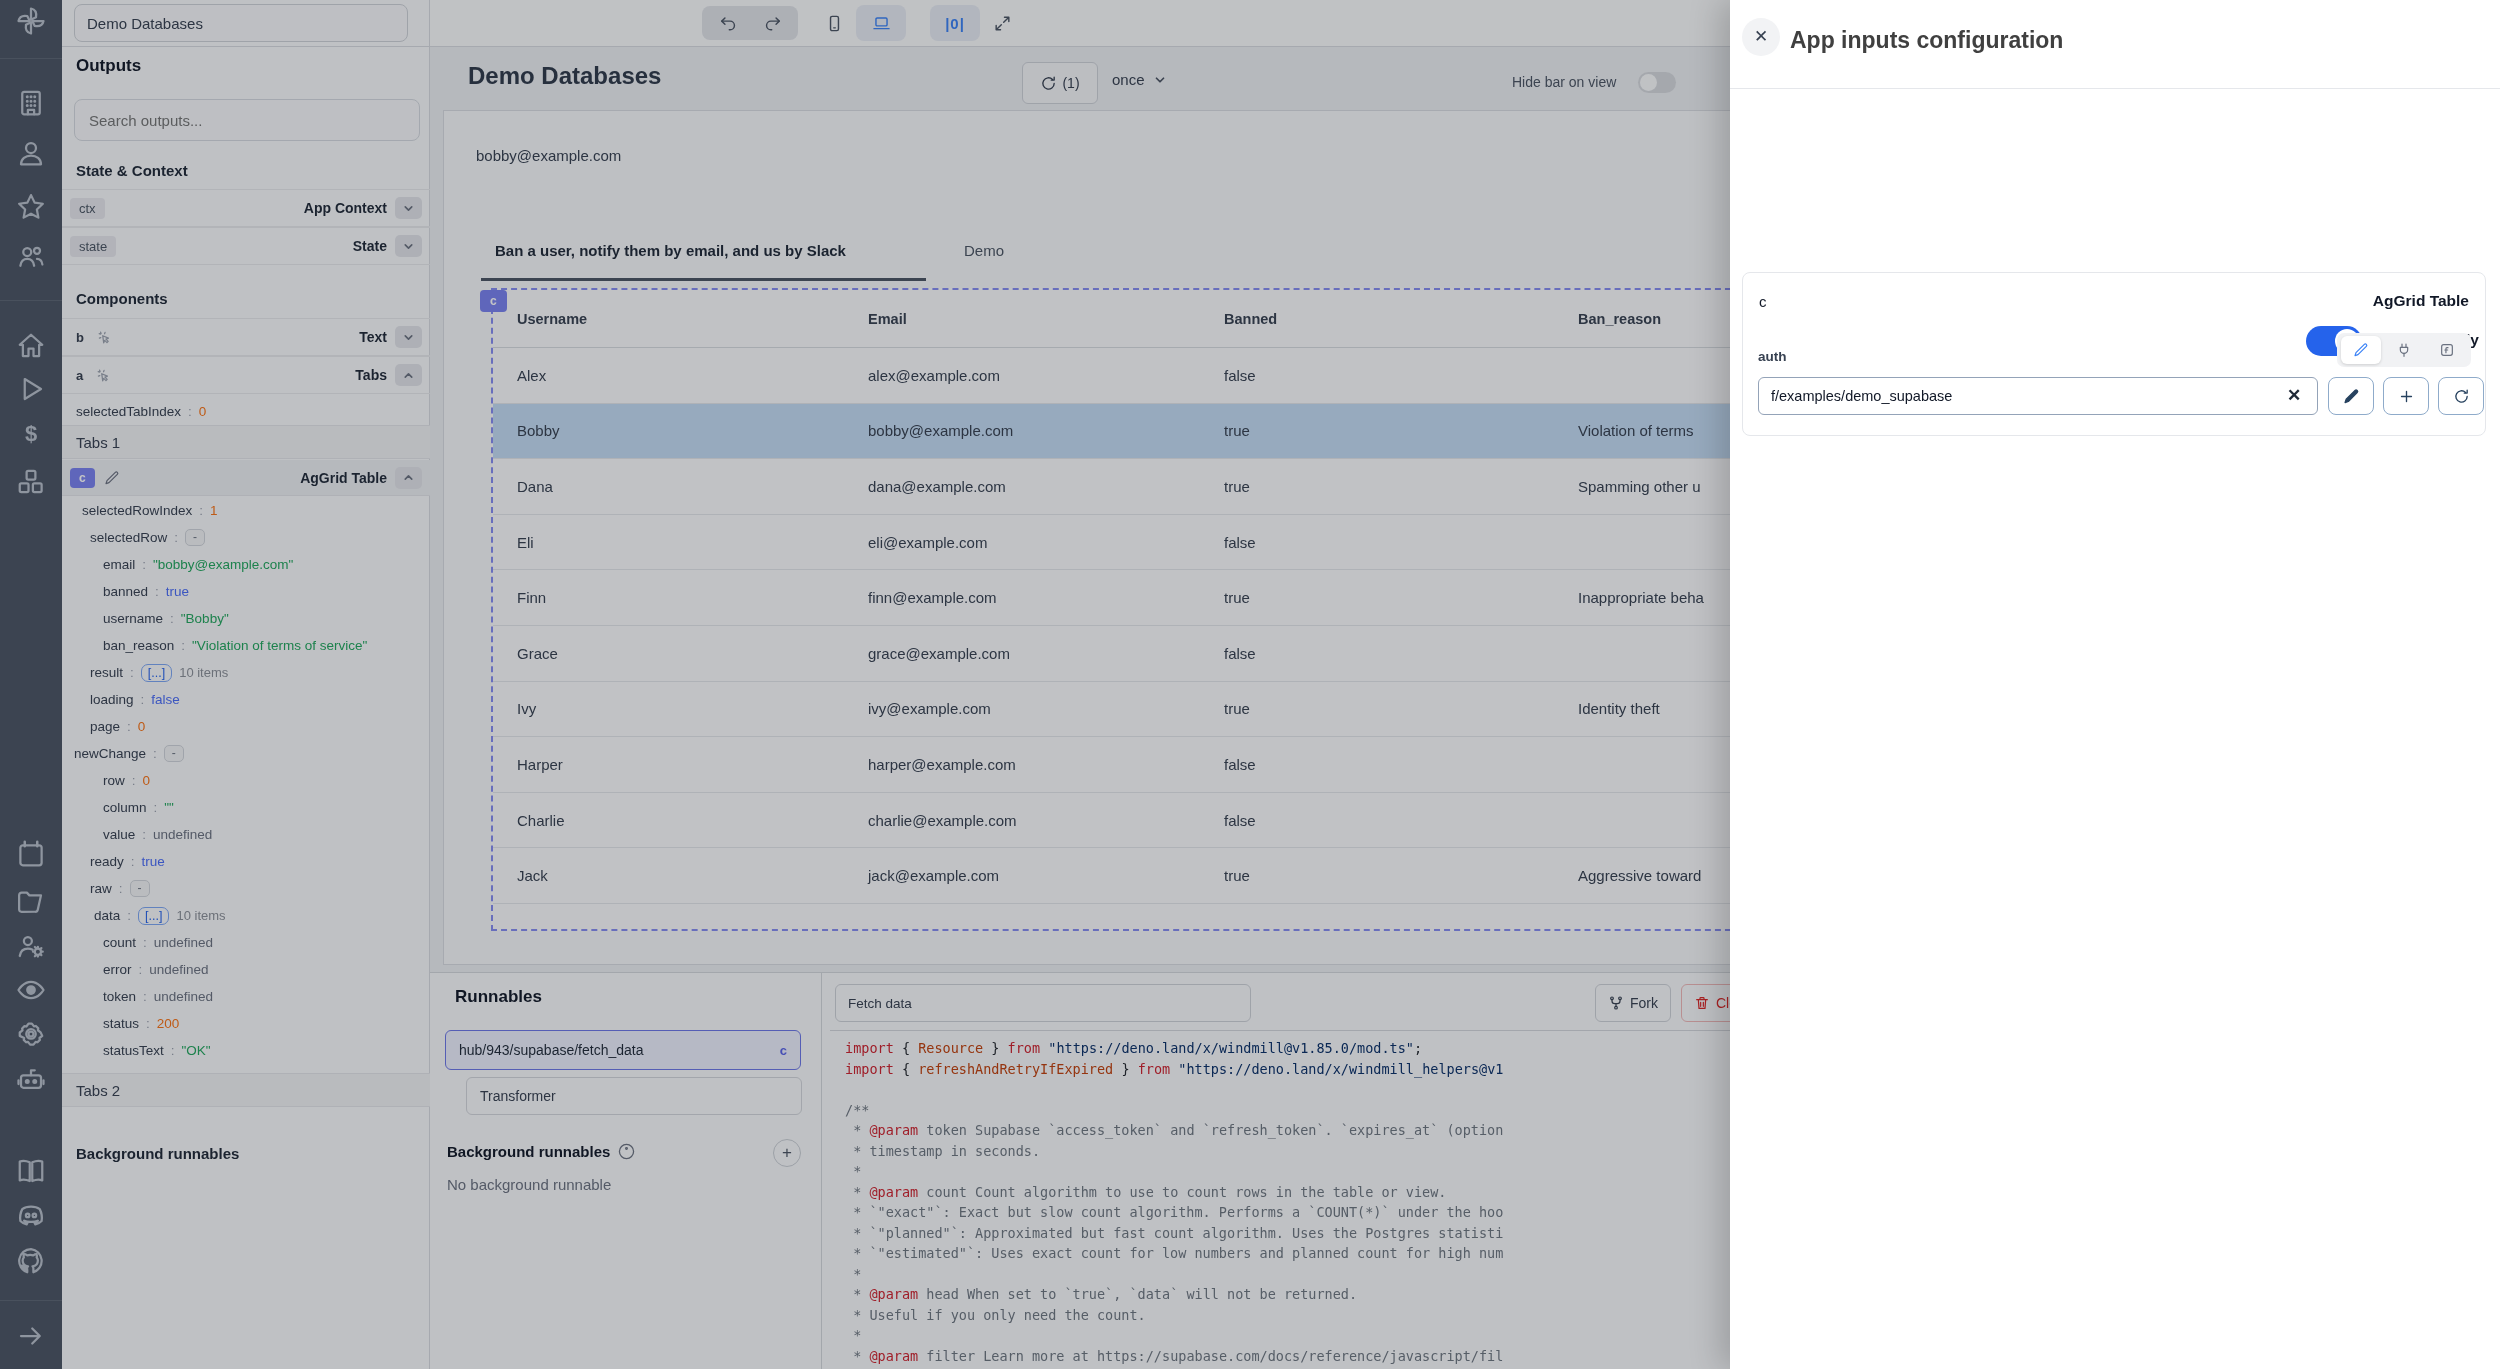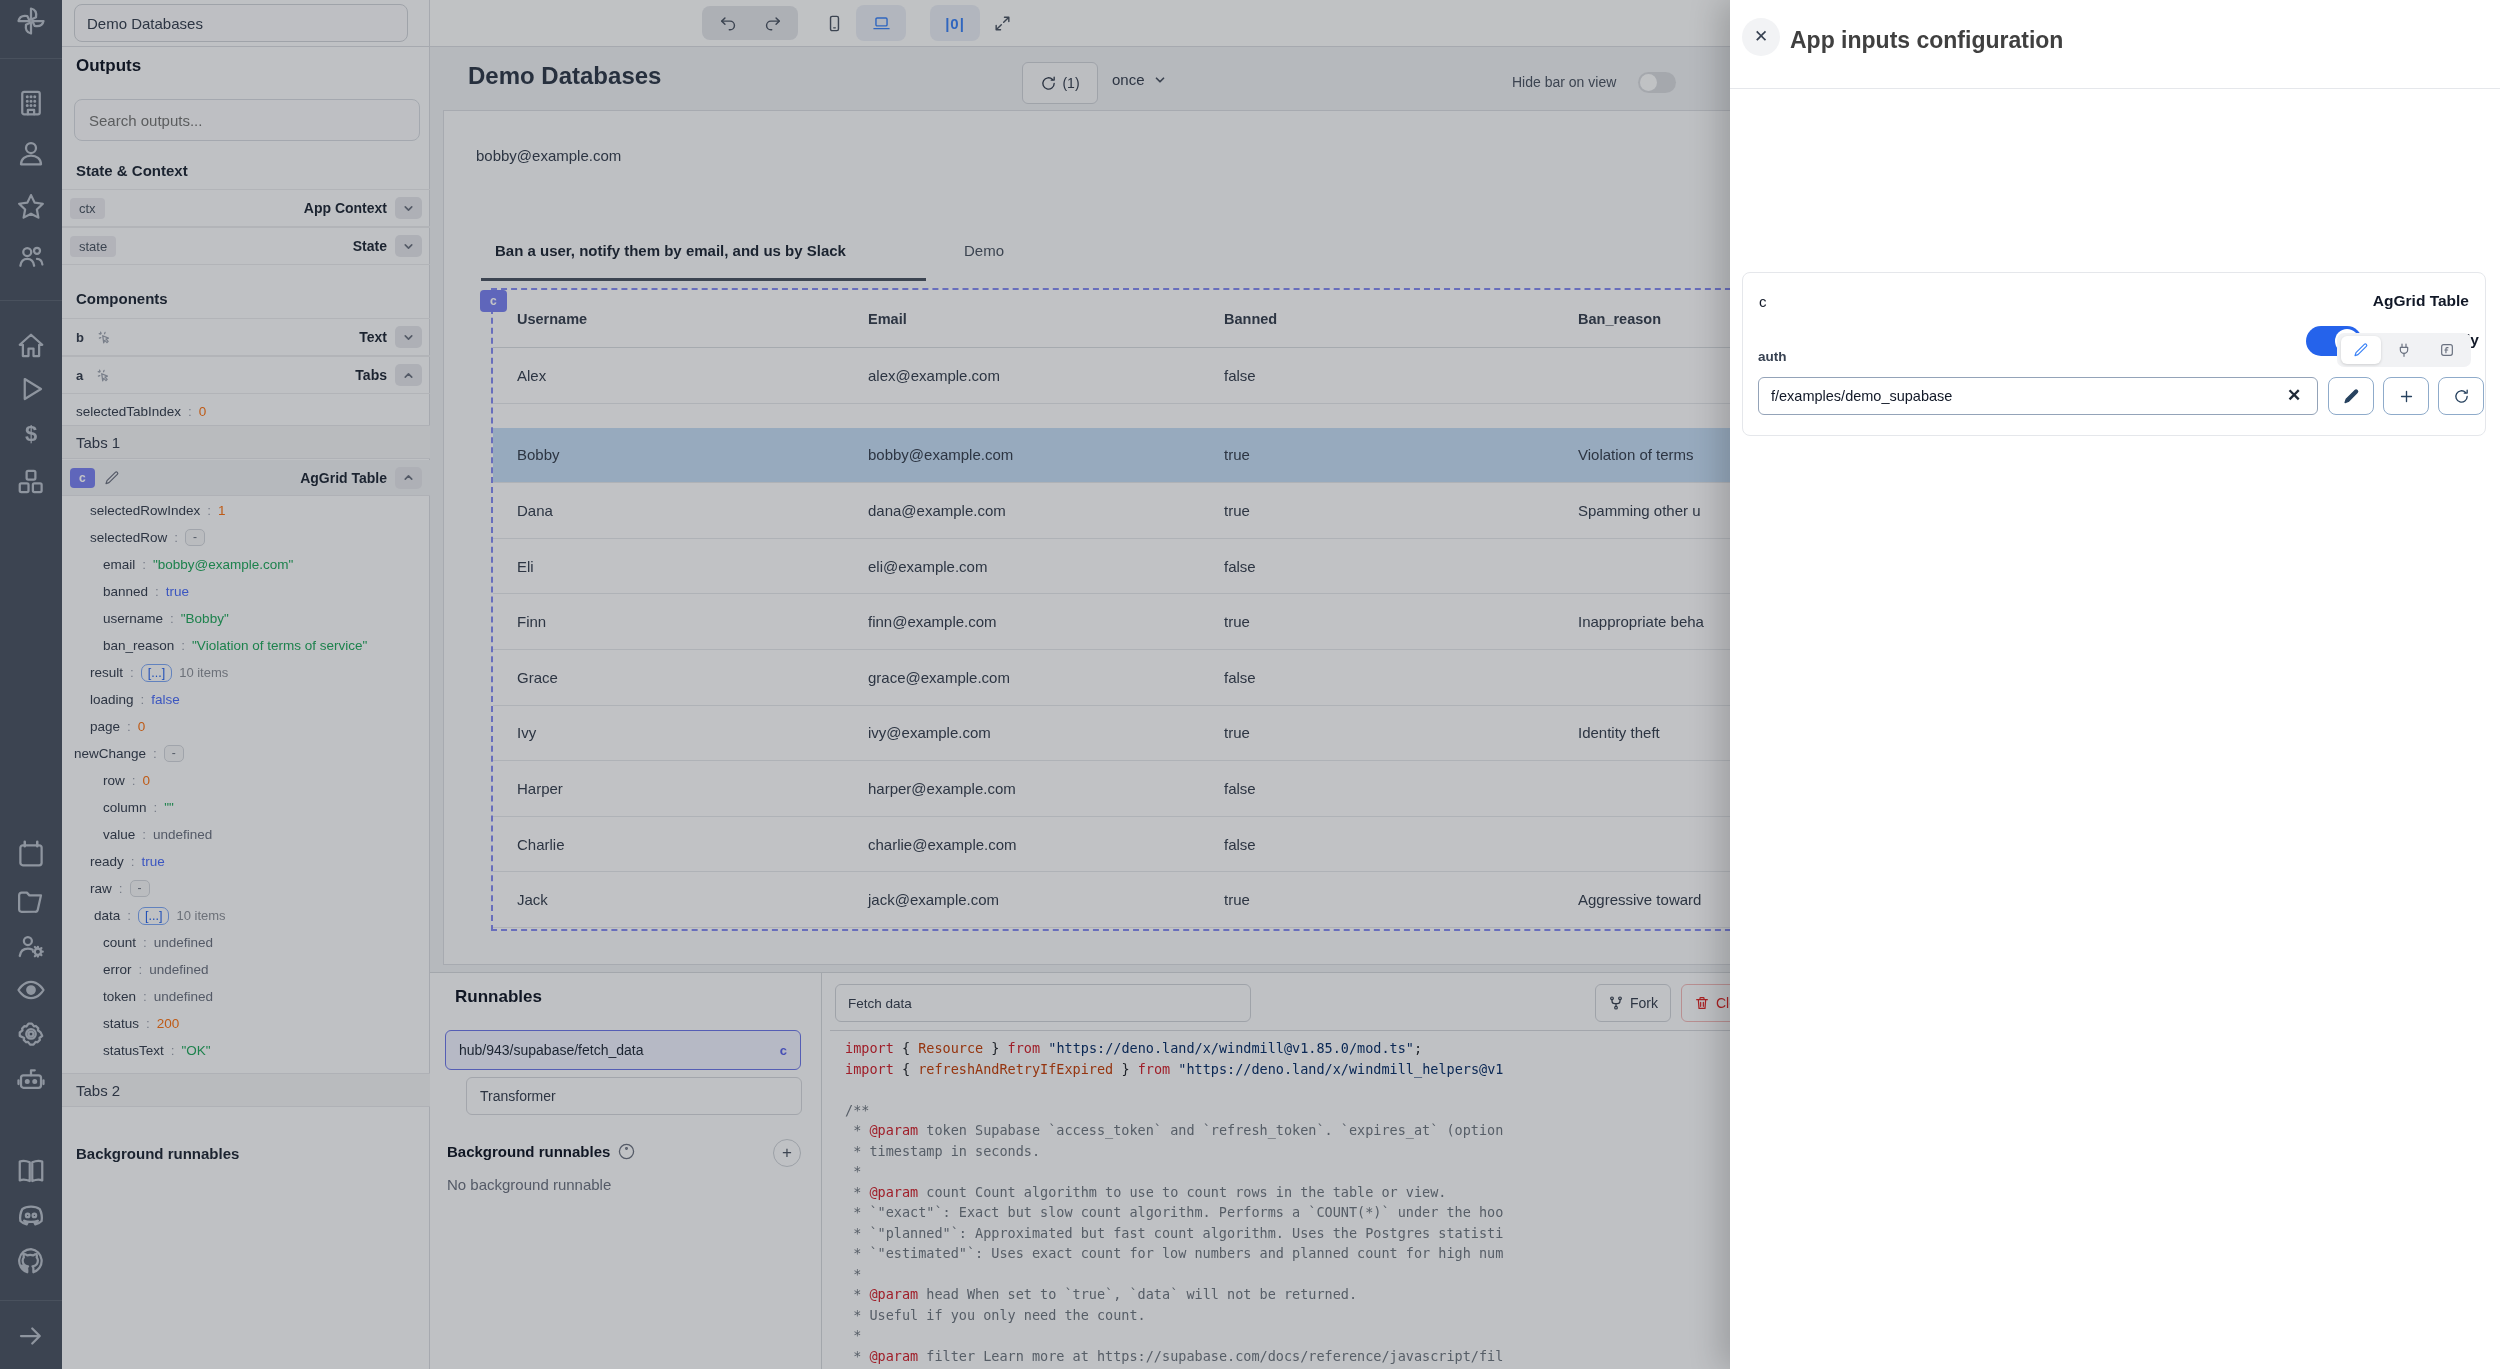--- a/index.html
+++ b/index.html
@@ -70,21 +70,21 @@
   .apptab{position:absolute;top:131px;font-size:15px;cursor:pointer;}
   #tab1{left:51px;font-weight:bold;color:#1f2937;}
   #tab2{left:520px;color:#4b5563;}
   #tabline{position:absolute;left:37px;top:167px;width:445px;height:3px;background:#4b5563;}
   #tablecomp{position:absolute;left:47px;top:177px;width:1260px;height:643px;border:2px dashed #868df2;box-sizing:border-box;background:#fdfdfe;}
   #tbadge{position:absolute;left:36px;top:179px;z-index:3;background:#7a82f0;color:#fff;font-size:12px;font-weight:bold;border-radius:4px;padding:4px 10px;}
   #gridhead{display:flex;height:57px;align-items:center;border-bottom:1px solid #d9dce1;font-size:14.5px;font-weight:bold;color:#374151;}
   .gc{box-sizing:border-box;padding-left:24px;white-space:nowrap;overflow:hidden;flex-shrink:0;}
   .gc1{width:351px;} .gc2{width:356px;} .gc3{width:354px;} .gc4{flex:1;}
   .grow{display:flex;height:54.6px;align-items:center;border-bottom:1px solid #e5e7eb;font-size:15px;color:#374151;cursor:pointer;}
-  .grow.sel{background:#c5ddf4;margin-top:24px;}
+  .grow.sel{background:#c5ddf4;}
   
   #bottomdiv{position:absolute;left:0;top:972px;width:1310px;height:1px;background:#d5d8dd;}
   #bottompanel{position:absolute;left:0;top:973px;width:1310px;height:396px;background:#fafbfc;}
   #vdiv{position:absolute;left:391px;top:0;width:1px;height:396px;background:#d5d8dd;}
   #runnables-h{position:absolute;left:25px;top:14px;font-size:17px;font-weight:bold;color:#111827;}
   #runitem1{position:absolute;left:15px;top:57px;width:356px;height:40px;box-sizing:border-box;border:1.5px solid #6d77e8;border-radius:6px;background:#eef1fe;display:flex;align-items:center;padding:0 13px;font-size:14px;color:#1f2937;cursor:pointer;}
   #runitem1 .rbadge{margin-left:auto;color:#5a63e8;font-weight:bold;font-size:13px;}
   #runitem2{position:absolute;left:36px;top:104px;width:336px;height:38px;box-sizing:border-box;border:1px solid #d4d7dc;border-radius:6px;display:flex;align-items:center;padding:0 13px;font-size:14px;color:#374151;cursor:pointer;}
   #bgrun-h{position:absolute;left:17px;top:170px;font-size:15px;font-weight:bold;color:#111827;display:flex;align-items:center;gap:8px;}
   #bgrun-h .ic{width:17px;height:17px;color:#6b7280;}
@@ -333,21 +333,21 @@
       <span class="osp"></span>
       <span class="otype">AgGrid Table</span>
       <button class="chev up">
           <svg viewBox="0 0 16 16">
             <path d="M4 6l4 4 4-4"></path>
           </svg>
         </button>
     </div>
 
     <div id="tree">
-        <div class="trow" style="padding-left: 28px;">
+        <div class="trow" style="padding-left: 20px;">
           <span class="tkey">selectedRowIndex</span>
           <span class="tcolon">:</span>
           <span class="v-num">1</span>
         </div>
         <div class="trow" style="padding-left: 28px;">
           <span class="tkey">selectedRow</span>
           <span class="tcolon">:</span>
           <span class="chip-dash">-</span>
         </div>
         <div class="trow" style="padding-left: 41px;">

